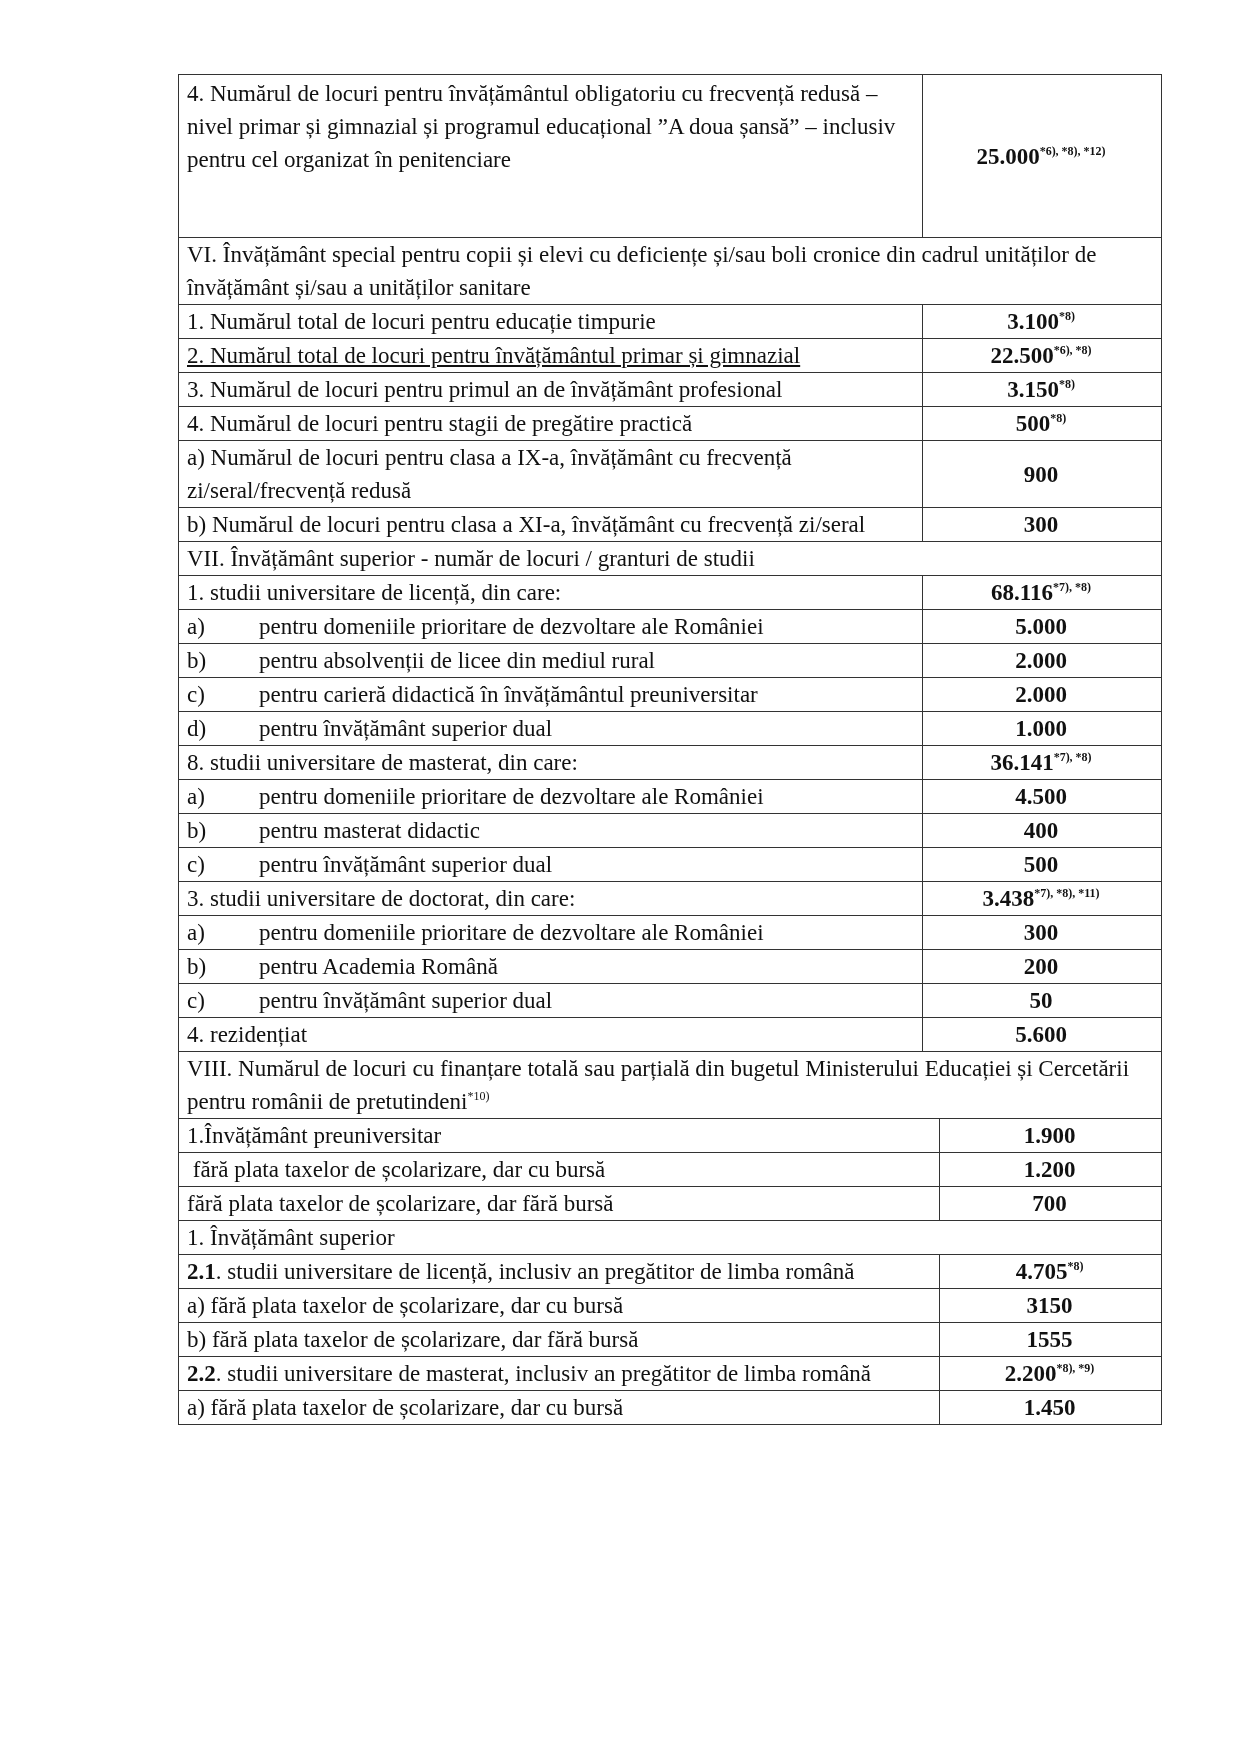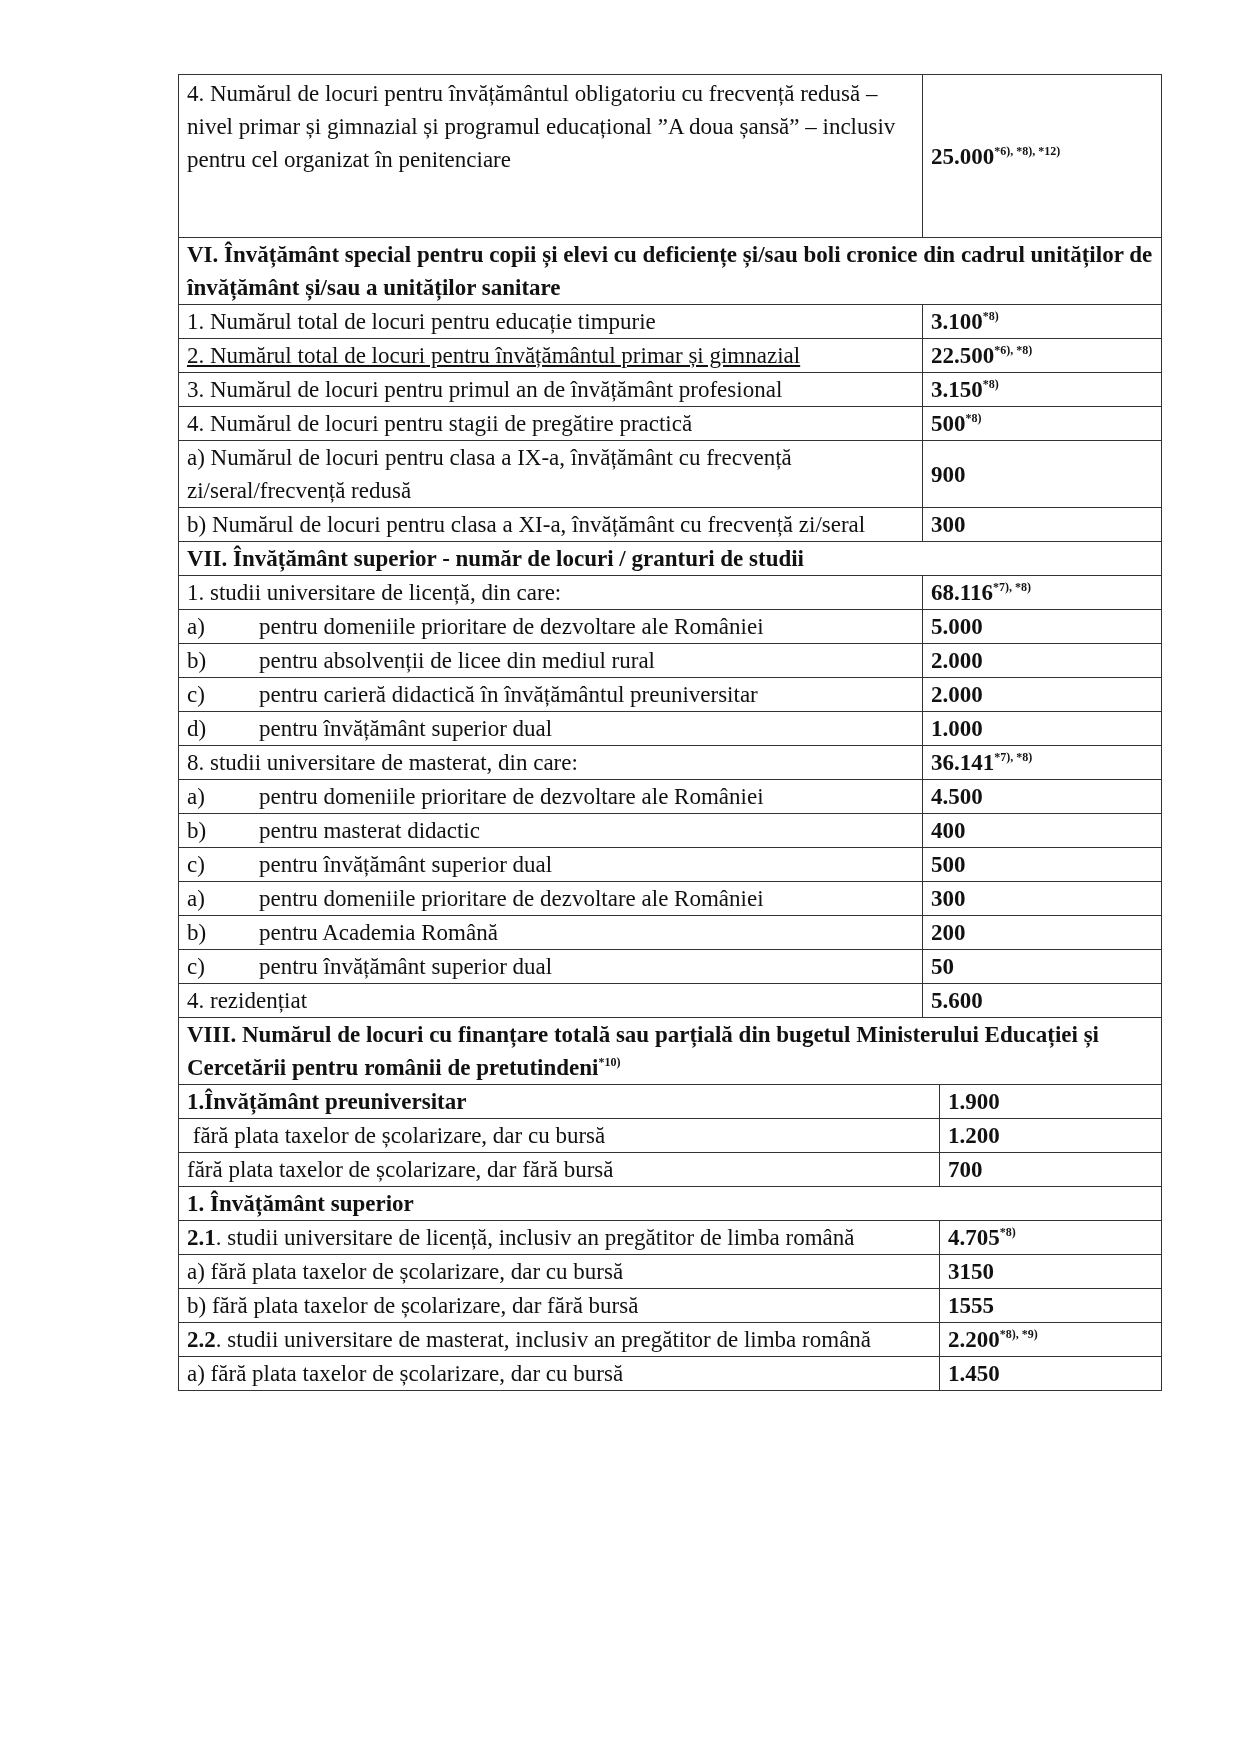--- a/index.html
+++ b/index.html
@@ -1,22 +1,22 @@
 <!DOCTYPE html>
 <html><head>
 <meta charset="utf-8">
 <style>
   html, body { margin:0; padding:0; background:#fff; }
   body { width:1241px; height:1755px; position:relative; font-family:"Liberation Serif","DejaVu Serif",serif; color:#111; }
   .page { position:absolute; left:140px; top:74px; width:983px;padding-left:38px; }
   table { border-collapse:collapse; width:983px; table-layout:fixed; font-size:23px; line-height:33px; }
   td { border:1.5px solid #333; padding:0 8px; vertical-align:middle; }
-  td.val { text-align:left; font-weight:bold; padding-right:10px;margin-top:8px; }
+  td.val { text-align:center; font-weight:bold; padding-right:10px;margin-top:8px; }
   td.val sup { font-size:12px; font-weight:bold; vertical-align:super; line-height:0; }
-  td.head { font-weight:bold;margin-top:44px; }
+  td.head { font-weight:normal;margin-top:44px; }
   .lbl { display:inline-block; width:72px; }
   .c1 { width:744px; }
   .c2 { width:239px; }
   sup.s { font-size:12px; line-height:0; }
   .tall td { height:160px; vertical-align:middle; }
   .tall td.txt { vertical-align:top; padding-top:2px; }
 </style>
 </head>
 <body>
 
@@ -97,20 +97,24 @@
   <tr>
           <td><span class="lbl">b)</span><span>pentru masterat didactic</span></td>
           <td class="val">400</td>
         </tr>
   <tr>
           <td><span class="lbl">c)</span><span>pentru învățământ superior dual</span></td>
           <td class="val">500</td>
         </tr>
 
   <tr>
+    <td>3. studii universitare de doctorat, din care:</td>
+    <td class="val"><span>3.438</span><sup>*7), *8), *11)</sup></td>
+  </tr>
+  <tr>
           <td><span class="lbl">a)</span><span>pentru domeniile prioritare de dezvoltare ale României</span></td>
           <td class="val">300</td>
         </tr>
   <tr>
           <td><span class="lbl">b)</span><span>pentru Academia Română</span></td>
           <td class="val">200</td>
         </tr>
   <tr>
           <td><span class="lbl">c)</span><span>pentru învățământ superior dual</span></td>
           <td class="val">50</td>

